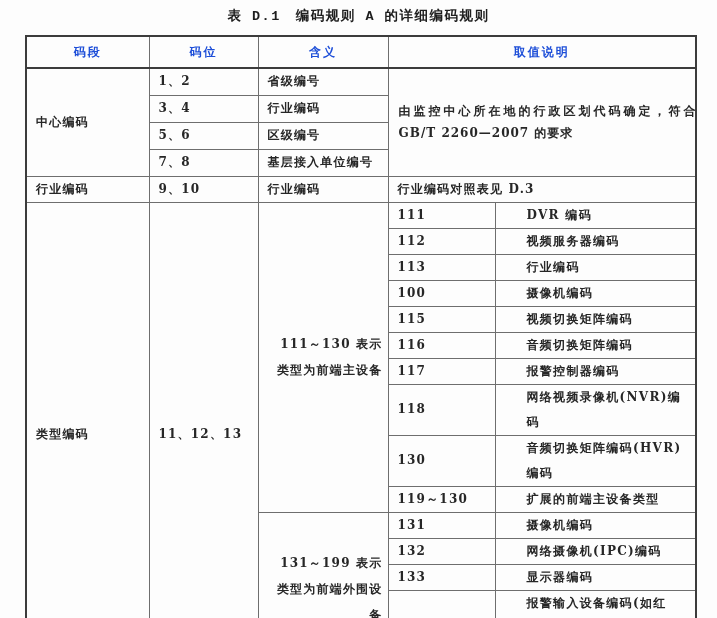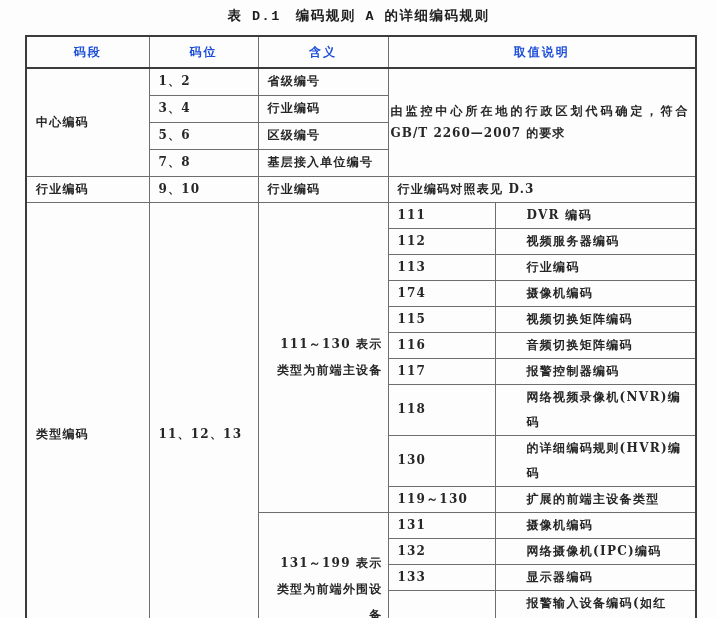--- a/index.html
+++ b/index.html
@@ -26,21 +26,21 @@
   }
   tr.h-head th{
     height:30px;border-bottom:2px solid #3c3c3c;
     text-align:center;padding:0;
     font-family:"DejaVu Sans","Liberation Sans",sans-serif;
     font-weight:bold;font-size:12px;letter-spacing:2px;color:#1d4ed8;
   }
   tr.h-center{height:27px;}
   tr.h-row{height:26px;}
   tr.h-last{height:52px;}
-  td.c-note{padding-left:2px;}
+  td.c-note{padding-left:10px;}
   td.c-note .note-line1{letter-spacing:3px;line-height:22px;white-space:nowrap;}
   td.c-note .note-line2{letter-spacing:1px;line-height:22px;}
   td.c-mean-group{line-height:26px;letter-spacing:1.2px;text-align:right;}
   td.c-desc{letter-spacing:1.3px;line-height:25px;padding-left:31px;}
 </style>
 </head>
 <body>
 
 <div class="page">
 
@@ -101,42 +101,42 @@
     </tr>
     <tr class="h-row">
       <td>112</td>
       <td class="c-desc">视频服务器编码</td>
     </tr>
     <tr class="h-row">
       <td>113</td>
       <td class="c-desc">行业编码</td>
     </tr>
     <tr class="h-row">
-      <td>174</td>
+      <td>100</td>
       <td class="c-desc">摄像机编码</td>
     </tr>
     <tr class="h-row">
       <td>115</td>
       <td class="c-desc">视频切换矩阵编码</td>
     </tr>
     <tr class="h-row">
       <td>116</td>
       <td class="c-desc">音频切换矩阵编码</td>
     </tr>
     <tr class="h-row">
       <td>117</td>
       <td class="c-desc">报警控制器编码</td>
     </tr>
     <tr class="h-row">
       <td>118</td>
       <td class="c-desc">网络视频录像机(NVR)编码</td>
     </tr>
     <tr class="h-row">
       <td>130</td>
-      <td class="c-desc">的详细编码规则(HVR)编码</td>
+      <td class="c-desc">音频切换矩阵编码(HVR)编码</td>
     </tr>
     <tr class="h-row">
       <td>119～130</td>
       <td class="c-desc">扩展的前端主设备类型</td>
     </tr>
 
     <tr class="h-row">
       <td rowspan="4" class="c-mean-group">131～199 表示类型为前端外围设备</td>
       <td>131</td>
       <td class="c-desc">摄像机编码</td>

